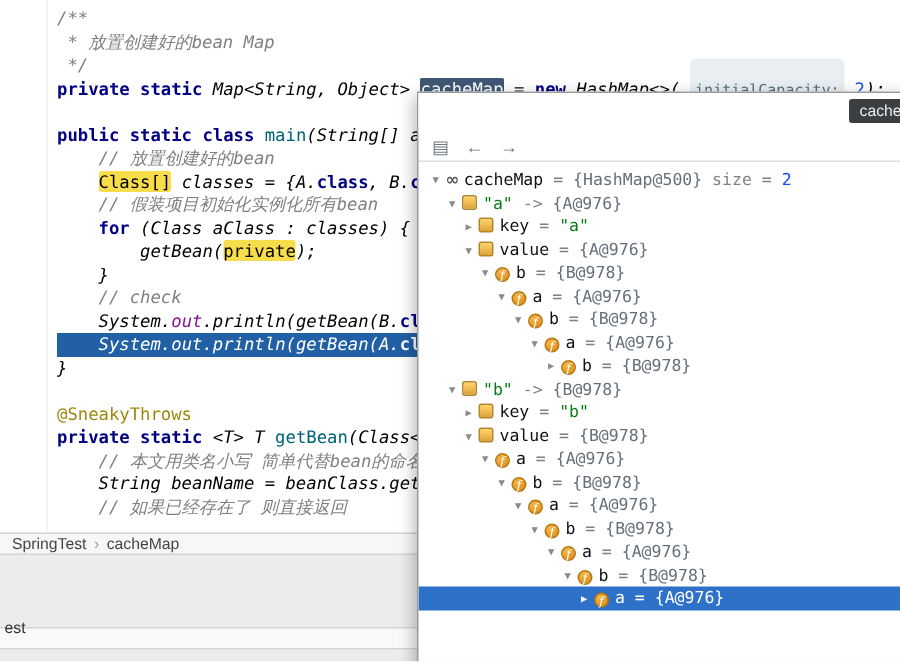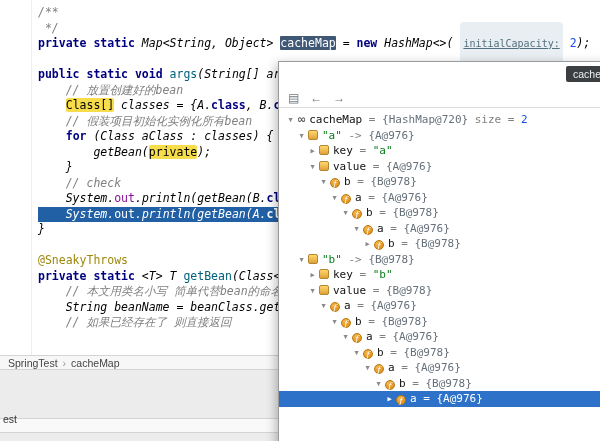--- a/index.html
+++ b/index.html
@@ -14,21 +14,21 @@
   .editor::before { content:""; position:absolute; left:31px; top:0; bottom:0;
             border-left:1px solid #efefef; }
   .code-line { white-space:pre; height:15.5px; }
   .code-line.selected { background:#2160a5; }
   .code-line.selected span { color:#fff !important; background:transparent !important; }
   .seg-kw   { color:#000080; font-weight:bold; }
   .seg-txt  { color:#000000;font-style:italic; }
   .seg-cmt  { color:#808080; font-style:italic; }
   .seg-num  { color:#1750eb; }
   .seg-ann  { color:#9e880d; }
-  .seg-sfield { color:#871094; }
+  .seg-sfield { color:#871094; font-style:italic; }
   .seg-mth  { color:#000; font-style:italic; }
   .seg-mdecl{ color:#00627a; }
   .seg-hl   { background:#f7dd4b; border-radius:2px; }
   .seg-expr { background:#3f5875; color:#fff; border-radius:1px; }
   .seg-hint { background:#e8eef2; color:#53707e; border-radius:4px; font-size:10px; padding:16px 3px;text-decoration:underline; }
 
   
   .breadcrumb-bar { position:absolute; left:0; top:355px; right:0; height:15px;
             background:#f7f7f7; border-top:1px solid #d4d4d4; border-bottom:1px solid #d4d4d4;
             display:flex; align-items:center; gap:5px; padding-left:8px;
@@ -78,24 +78,25 @@
   .t-num { color:#1750eb; }
 </style>
 </head>
 <body>
 
 <div class="screen">
 
   <div class="editor">
     <div>
         <div class="code-line"><span class="seg-cmt">/**</span></div>
+        <div class="code-line"><span class="seg-cmt"> * 放置创建好的bean Map</span></div>
         <div class="code-line"><span class="seg-cmt"> */</span></div>
         <div class="code-line"><span class="seg-kw">private static </span><span class="seg-txt">Map&lt;String, Object&gt; </span><span class="seg-expr">cacheMap</span><span class="seg-txt"> = </span><span class="seg-kw">new </span><span class="seg-txt">HashMap&lt;&gt;( </span><span class="seg-hint">initialCapacity:</span><span class="seg-txt"> </span><span class="seg-num">2</span><span class="seg-txt">);</span></div>
         <div class="code-line">&nbsp;</div>
-        <div class="code-line"><span class="seg-kw">public static void </span><span class="seg-mdecl">args</span><span class="seg-txt">(String[] args) {</span></div>
+        <div class="code-line"><span class="seg-kw">public static class </span><span class="seg-mdecl">main</span><span class="seg-txt">(String[] args) {</span></div>
         <div class="code-line"><span class="seg-cmt">    // 放置创建好的bean</span></div>
         <div class="code-line"><span class="seg-txt">    </span><span class="seg-hl">Class[]</span><span class="seg-txt"> classes = {A.</span><span class="seg-kw">class</span><span class="seg-txt">, B.</span><span class="seg-kw">class</span><span class="seg-txt">};</span></div>
         <div class="code-line"><span class="seg-cmt">    // 假装项目初始化实例化所有bean</span></div>
         <div class="code-line"><span class="seg-txt">    </span><span class="seg-kw">for </span><span class="seg-txt">(Class aClass : classes) {</span></div>
         <div class="code-line"><span class="seg-txt">        </span><span class="seg-mth">getBean</span><span class="seg-txt">(</span><span class="seg-hl">private</span><span class="seg-txt">);</span></div>
         <div class="code-line"><span class="seg-txt">    }</span></div>
         <div class="code-line"><span class="seg-cmt">    // check</span></div>
         <div class="code-line"><span class="seg-txt">    System.</span><span class="seg-sfield">out</span><span class="seg-txt">.println(</span><span class="seg-mth">getBean</span><span class="seg-txt">(B.</span><span class="seg-kw">class</span><span class="seg-txt">));</span></div>
         <div class="code-line selected"><span class="seg-txt">    System.</span><span class="seg-sfield">out</span><span class="seg-txt">.println(</span><span class="seg-mth">getBean</span><span class="seg-txt">(A.</span><span class="seg-kw">class</span><span class="seg-txt">));</span></div>
         <div class="code-line"><span class="seg-txt">}</span></div>
@@ -122,21 +123,21 @@
   <div class="popup">
     <div class="popup-header">
       <span class="popup-chip">cacheMap</span>
     </div>
     <div class="popup-toolbar">
         <span class="tb-icon">▤</span>
         <span class="tb-icon">←</span>
         <span class="tb-icon">→</span>
       </div>
     <div class="popup-tree">
-        <div class="tree-row" style="padding-left: 6px;"><span class="tree-arrow">▼</span><span class="node-icon icon-watch">∞</span><span class="t-nm">cacheMap</span><span class="t-eq"> = </span><span class="t-ref">{HashMap@720}</span><span class="t-eq"> size = </span><span class="t-num">2</span></div>
+        <div class="tree-row" style="padding-left: 6px;"><span class="tree-arrow">▼</span><span class="node-icon icon-watch">∞</span><span class="t-nm">cacheMap</span><span class="t-eq"> = </span><span class="t-ref">{HashMap@500}</span><span class="t-eq"> size = </span><span class="t-num">2</span></div>
         <div class="tree-row" style="padding-left: 17px;"><span class="tree-arrow">▼</span><span class="node-icon icon-entry"></span><span class="t-str">"a"</span><span class="t-eq"> -&gt; </span><span class="t-ref">{A@976}</span></div>
         <div class="tree-row" style="padding-left: 28px;"><span class="tree-arrow">▶</span><span class="node-icon icon-key"></span><span class="t-nm">key</span><span class="t-eq"> = </span><span class="t-str">"a"</span></div>
         <div class="tree-row" style="padding-left: 28px;"><span class="tree-arrow">▼</span><span class="node-icon icon-value"></span><span class="t-nm">value</span><span class="t-eq"> = </span><span class="t-ref">{A@976}</span></div>
         <div class="tree-row" style="padding-left: 39px;"><span class="tree-arrow">▼</span><span class="node-icon icon-field">f</span><span class="t-nm">b</span><span class="t-eq"> = </span><span class="t-ref">{B@978}</span></div>
         <div class="tree-row" style="padding-left: 50px;"><span class="tree-arrow">▼</span><span class="node-icon icon-field">f</span><span class="t-nm">a</span><span class="t-eq"> = </span><span class="t-ref">{A@976}</span></div>
         <div class="tree-row" style="padding-left: 61px;"><span class="tree-arrow">▼</span><span class="node-icon icon-field">f</span><span class="t-nm">b</span><span class="t-eq"> = </span><span class="t-ref">{B@978}</span></div>
         <div class="tree-row" style="padding-left: 72px;"><span class="tree-arrow">▼</span><span class="node-icon icon-field">f</span><span class="t-nm">a</span><span class="t-eq"> = </span><span class="t-ref">{A@976}</span></div>
         <div class="tree-row" style="padding-left: 83px;"><span class="tree-arrow">▶</span><span class="node-icon icon-field">f</span><span class="t-nm">b</span><span class="t-eq"> = </span><span class="t-ref">{B@978}</span></div>
         <div class="tree-row" style="padding-left: 17px;"><span class="tree-arrow">▼</span><span class="node-icon icon-entry"></span><span class="t-str">"b"</span><span class="t-eq"> -&gt; </span><span class="t-ref">{B@978}</span></div>
         <div class="tree-row" style="padding-left: 28px;"><span class="tree-arrow">▶</span><span class="node-icon icon-key"></span><span class="t-nm">key</span><span class="t-eq"> = </span><span class="t-str">"b"</span></div>

